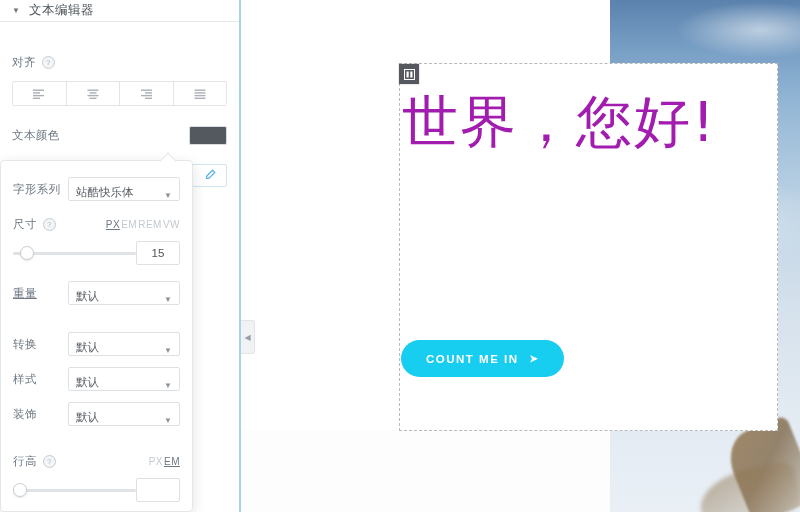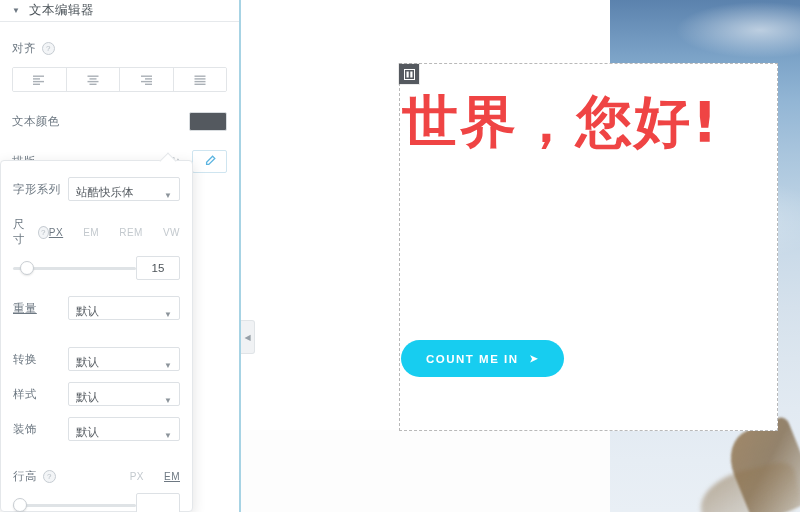--- a/index.html
+++ b/index.html
@@ -67,22 +67,22 @@
   }
   .widget-handle svg { display: block; }
 
   .heading-wrap {
     position: absolute; left: 400px; top: 95px; width: 378px;
   }
   .heading {
     font-size: 56px;
     line-height: 0.96;
     letter-spacing: 2px;
-    font-weight: 700;
-    color: #ef4444;
+    font-weight: 400;
+    color: #a21caf;
     font-family: "DejaVu Sans", "Liberation Sans", sans-serif;
     padding-left: 2px;
   }
 
   .text-widget {
     position: absolute; left: 400px; top: 231px; width: 326px; height: 106px;
     border: 1px solid #9ed3e8;
     background: #ffffff;
   }
   .text-widget .edit-badge {
@@ -137,21 +137,21 @@
     font-size: 11.5px; color: #6d7882; letter-spacing: .4px;
     display: flex; align-items: center; gap: 6px;
   }
   .help-dot {
     width: 13px; height: 13px; border-radius: 50%;
     border: 1px solid #c6ccd2; color: #b4bbc2;
     display: inline-flex; align-items: center; justify-content: center;
     font-size: 8px; background: #f3f5f7;
   }
 
-  .align-row { margin-top: 19px; }
+  .align-row { margin-top: 33px; }
   .align-group {
     margin-top: 11px;
     display: flex;
     border: 1px solid #e2e5e8;
     border-radius: 2px;
     overflow: hidden;
     height: 25px;
   }
   .align-btn {
     flex: 1;
@@ -213,21 +213,21 @@
     width: 112px; height: 24px;
     border: 1px solid #dde1e5; border-radius: 2px;
     background: #fff;
     display: flex; align-items: flex-end; justify-content: space-between;
     padding: 0 7px;
     font-size: 11.5px; color: #555b61;
     cursor: pointer;
   }
   .select .chev { color: #8c949b; font-size: 8px; }
 
-  .units { display: flex; gap: 20px; align-items: flex-start; }
+  .units { display: flex; gap: 1px; align-items: flex-start; }
   .unit {
     font-size: 10px; color: #c3c9ce; cursor: pointer; letter-spacing: .5px;
   }
   .unit.active { color: #6d7882; text-decoration: underline; }
 
   .slider-row {
     margin-top: 9px;
     display: flex; align-items: center; justify-content: flex-end;
   }
   .slider {

